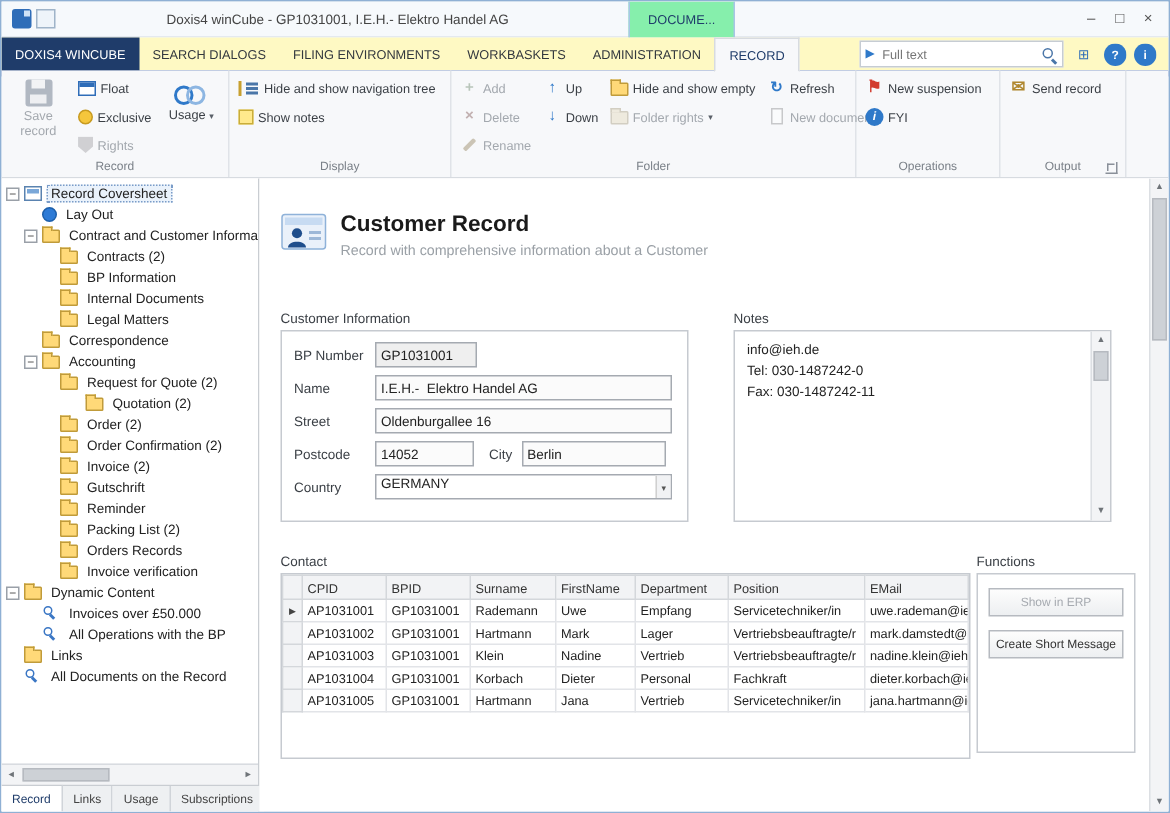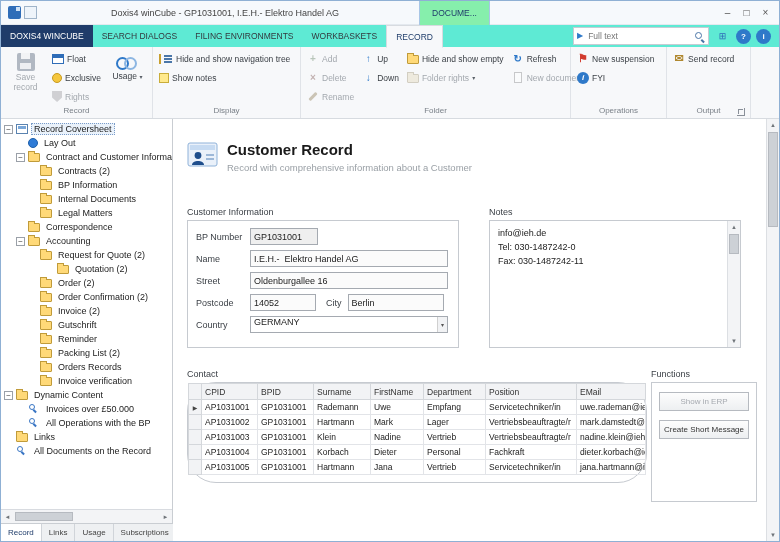--- a/index.html
+++ b/index.html
@@ -12,21 +12,21 @@
   
   .titlebar{position:absolute;left:0;top:0;right:0;height:24px;background:#f6f9fc;border-bottom:1px solid #e4e9ef;display:flex;align-items:center;padding:0 4px;box-sizing:border-box;}
   .appicon{width:13px;height:13px;background:#2f6db8;border-radius:2px;margin:0 3px;position:relative;}
   .appicon::after{content:'';position:absolute;right:1px;top:1px;width:4px;height:4px;background:#cfe2f6;}
   .qaicon{width:11px;height:11px;border:1px solid #9fb4c9;background:#eef4fa;margin-right:4px;}
   .wtitle{font-size:9px;color:#444;margin-left:70px;white-space:nowrap;}
   .doctab{position:absolute;left:418px;top:0;height:24px;display:flex;align-items:center;padding:0 12px;background:#86efac;border-left:1px solid #a8c6e6;border-right:1px solid #a8c6e6;font-size:8.5px;color:#1f3c6a;}
   .wctrls{margin-left:auto;display:flex;}
   .wbtn{width:19px;height:18px;display:flex;align-items:center;justify-content:center;font-size:10px;color:#555;}
   
-  .tabrow{position:absolute;left:0;top:24px;right:0;height:22px;background:#5eead4;border-bottom:4px solid #1d4ed8;display:flex;align-items:stretch;}
+  .tabrow{position:absolute;left:0;top:24px;right:0;height:22px;background:#fef9c3;border-bottom:4px solid #1d4ed8;display:flex;align-items:stretch;}
   .rtab{padding:0 9px;font-size:8.5px;display:flex;align-items:center;color:#33383e;white-space:nowrap;}
   .rtab.dark{background:#1f3c6a;color:#fff;}
   .rtab.selected{background:#f7f8fa;border:1px solid #d7dbe0;border-bottom:1px solid #f7f8fa;color:#1f3c6a;margin-bottom:-1px;z-index:2;}
   .tabright{margin-left:auto;display:flex;align-items:center;gap:5px;padding-right:8px;}
   .searchbox{width:128px;height:16px;background:#fff;border:1px solid #c6ccd3;display:flex;align-items:center;padding:0 3px;gap:3px;}
   .playglyph{color:#2f79c9;font-size:8px;line-height:1;}
   .searchbox input{border:none;outline:none;flex:1;font-size:8.5px;font-family:inherit;color:#555;background:transparent;min-width:0;}
   .mag{position:relative;width:11px;height:11px;flex:0 0 auto;}
   .mag::before{content:'';position:absolute;left:1px;top:1px;width:5px;height:5px;border:1.4px solid #4a76a8;border-radius:50%;}
   .mag::after{content:'';position:absolute;left:8px;top:8px;width:4px;height:1.5px;background:#4a76a8;transform:rotate(45deg);transform-origin:0 0;}
@@ -146,20 +146,21 @@
     <span class="wbtn">×</span>
   </div>
 </div>
 
 <div class="tabrow">
   <div style="display:flex;">
       <div class="rtab dark">DOXIS4 WINCUBE</div>
       <div class="rtab normal">SEARCH DIALOGS</div>
       <div class="rtab normal">FILING ENVIRONMENTS</div>
       <div class="rtab normal">WORKBASKETS</div>
+      <div class="rtab normal">ADMINISTRATION</div>
       <div class="rtab selected">RECORD</div>
     </div>
   <div class="tabright">
     <div class="searchbox">
       <span class="playglyph">▶</span>
       <input type="text" placeholder="Full text" style="">
       <span class="mag"></span>
     </div>
     <span class="miniic">⊞</span>
     <span class="miniic circ">?</span>
@@ -475,21 +476,21 @@
 Tel:  030-1487242-0
 Fax: 030-1487242-11</div>
       <div class="vscroll">
         <div class="va">▲</div>
         <div class="vthumb" style="height:20px;"></div>
         <div class="vb">▼</div>
       </div>
     </div>
 
     <div class="glabel" style="left:14px;top:250px;">Contact</div>
-    <div class="gframe" style="left:14px;top:263px;width:460px;height:101px;border-radius:29px;">
+    <div class="gframe" style="left:14px;top:263px;width:460px;height:124px;">
       <table class="ctable">
           <thead>
             <tr>
               <th class="sel"></th>
               <th>CPID</th>
               <th>BPID</th>
               <th>Surname</th>
               <th>FirstName</th>
               <th>Department</th>
               <th>Position</th>

